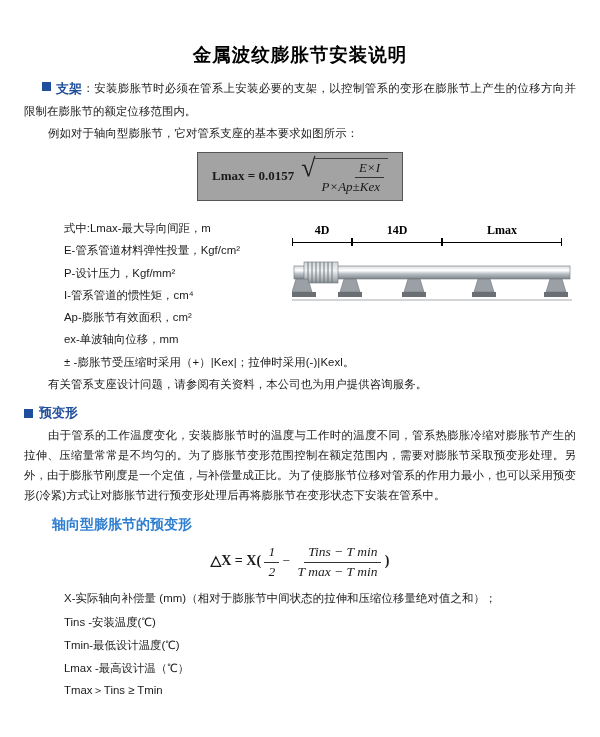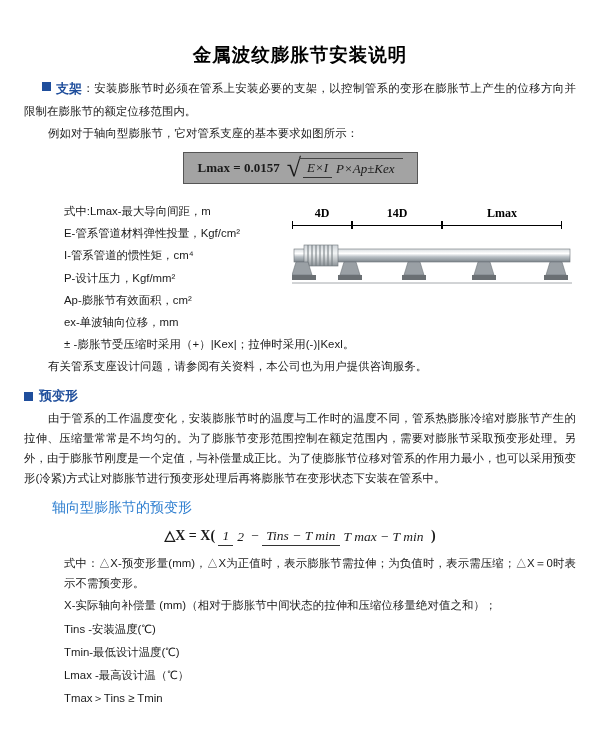--- a/index.html
+++ b/index.html
@@ -67,21 +67,21 @@
   .inline-sq {
     display: inline-block;
     width: 9px;
     height: 9px;
     background: #1f4e9c;
     margin-right: 5px;
     vertical-align: 1px;
   }
   .sub-head {
     color: #2f7fd0;
-    font-weight: normal;
+    font-weight: bold;
     font-size: 14px;
     margin: 10px 0 6px 28px;
   }
   .formula-box {
     display: flex;
     justify-content: center;
     margin: 8px 0 6px 0;
   }
   .formula {
     border: 1px solid #555;
@@ -102,22 +102,22 @@
     font-size: 26px;
     line-height: 20px;
     margin-right: -2px;
   }
   .radical .under {
     border-top: 1px solid #444;
     padding: 1px 4px 0 4px;
   }
   .frac {
     display: inline-flex;
-    flex-direction: row;
-    align-items: center;
+    flex-direction: column;
+    align-items: flex-end;
     vertical-align: middle;
     font-style: italic;
     font-family: "Liberation Serif", serif;
   }
   .frac .num {
     border-bottom: 1px solid #333;
     padding: 0 4px 1px 4px;
     line-height: 1.25;
   }
   .frac .den {
@@ -213,22 +213,22 @@
         </span>
       </span>
     </div>
   </div>
 
   <div class="mid-wrap">
     <div class="mid-left">
       <div class="legend">
         <div>式中:Lmax-最大导向间距，m</div>
         <div>E-管系管道材料弹性投量，Kgf/cm²</div>
+        <div>P-设计压力，Kgf/mm²</div>
         <div>I-管系管道的惯性矩，cm⁴</div>
-        <div>P-设计压力，Kgf/mm²</div>
         <div>Ap-膨胀节有效面积，cm²</div>
         <div>ex-单波轴向位移，mm</div>
       </div>
     </div>
 
     <div class="mid-right">
       <div class="diagram">
         <div class="dim-row">
           <div class="dim" style="width:60px">
             <span>4D</span>
@@ -317,21 +317,20 @@
       <span class="den">2</span>
     </span>
     <span>−</span>
     <span class="frac">
       <span class="num">Tins − T min</span>
       <span class="den">T max − T min</span>
     </span>
     <span class="big">)</span>
   </div>
 
-  <p class="para" style="margin-left:40px">式中：△X-预变形量(mm)，△X为正值时，表示膨胀节需拉伸；为负值时，表示需压缩；△X＝0时表示不需预变形。</p>
   <p class="para tight" style="margin-left:40px">X-实际轴向补偿量 (mm)（相对于膨胀节中间状态的拉伸和压缩位移量绝对值之和）；</p>
   <div class="defs" style="margin-left:40px">
     <div class="row">Tins -安装温度(℃)</div>
     <div class="row">Tmin-最低设计温度(℃)</div>
     <div class="row">Lmax -最高设计温（℃）</div>
     <div class="row">Tmax＞Tins ≥ Tmin</div>
   </div>
 
 </div>
 

